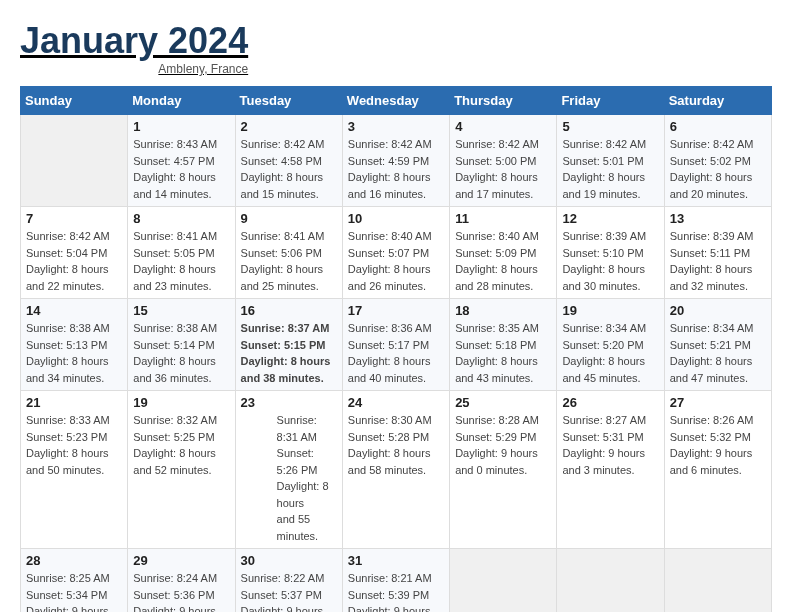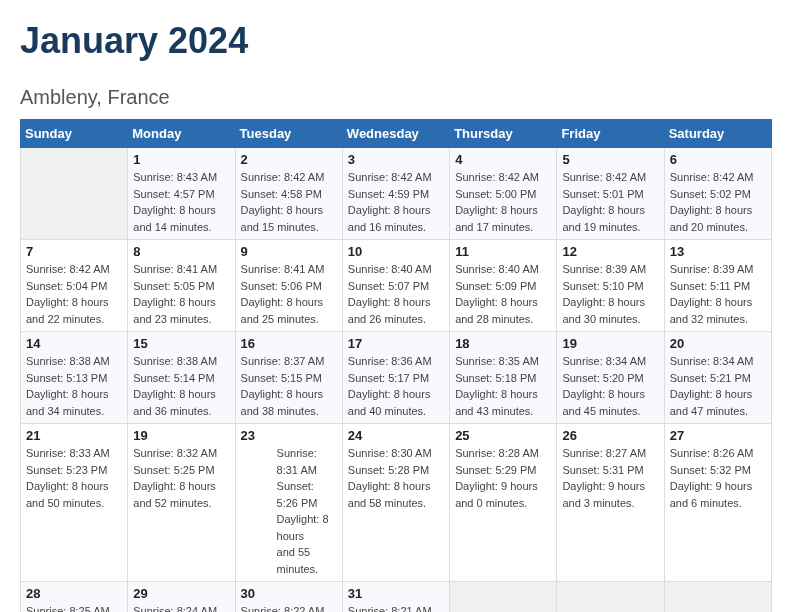--- a/index.html
+++ b/index.html
@@ -19,30 +19,31 @@
     .logo {
       display: flex;
       align-items: center;
       gap: 4px;
     }
     .logo-icon {
       width: 30px;
       height: 24px;
     }
     .title-area {
+      text-align: right;
+      text-decoration: underline;
     }
     .month-title {
       font-size: 36px;
       font-weight: bold;
       color: #1a3a5c;
     }
     .location-title {
-      font-size: 20px;
+      font-size: 12px;
       color: #555;
-      margin-top: 24px;
     }
     table {
       width: 100%;
       border-collapse: collapse;
       table-layout: fixed;
       padding-left: 38px;
     }
     thead tr th {
       background-color: #2b6cb0;
       color: #fff;
@@ -211,21 +212,21 @@
         </td>
         <td>
           <span class="day-number">15</span>
           <div class="day-info" style="white-space: pre-line;">Sunrise: 8:38 AM
 Sunset: 5:14 PM
 Daylight: 8 hours
 and 36 minutes.</div>
         </td>
         <td>
           <span class="day-number">16</span>
-          <div class="day-info" style="white-space: pre-line;">Sunrise: 8:37 AM
+          <div class="day-info" style="white-space: pre-line; font-weight: bold;">Sunrise: 8:37 AM
 Sunset: 5:15 PM
 Daylight: 8 hours
 and 38 minutes.</div>
         </td>
         <td>
           <span class="day-number">17</span>
           <div class="day-info" style="white-space: pre-line;">Sunrise: 8:36 AM
 Sunset: 5:17 PM
 Daylight: 8 hours
 and 40 minutes.</div>

